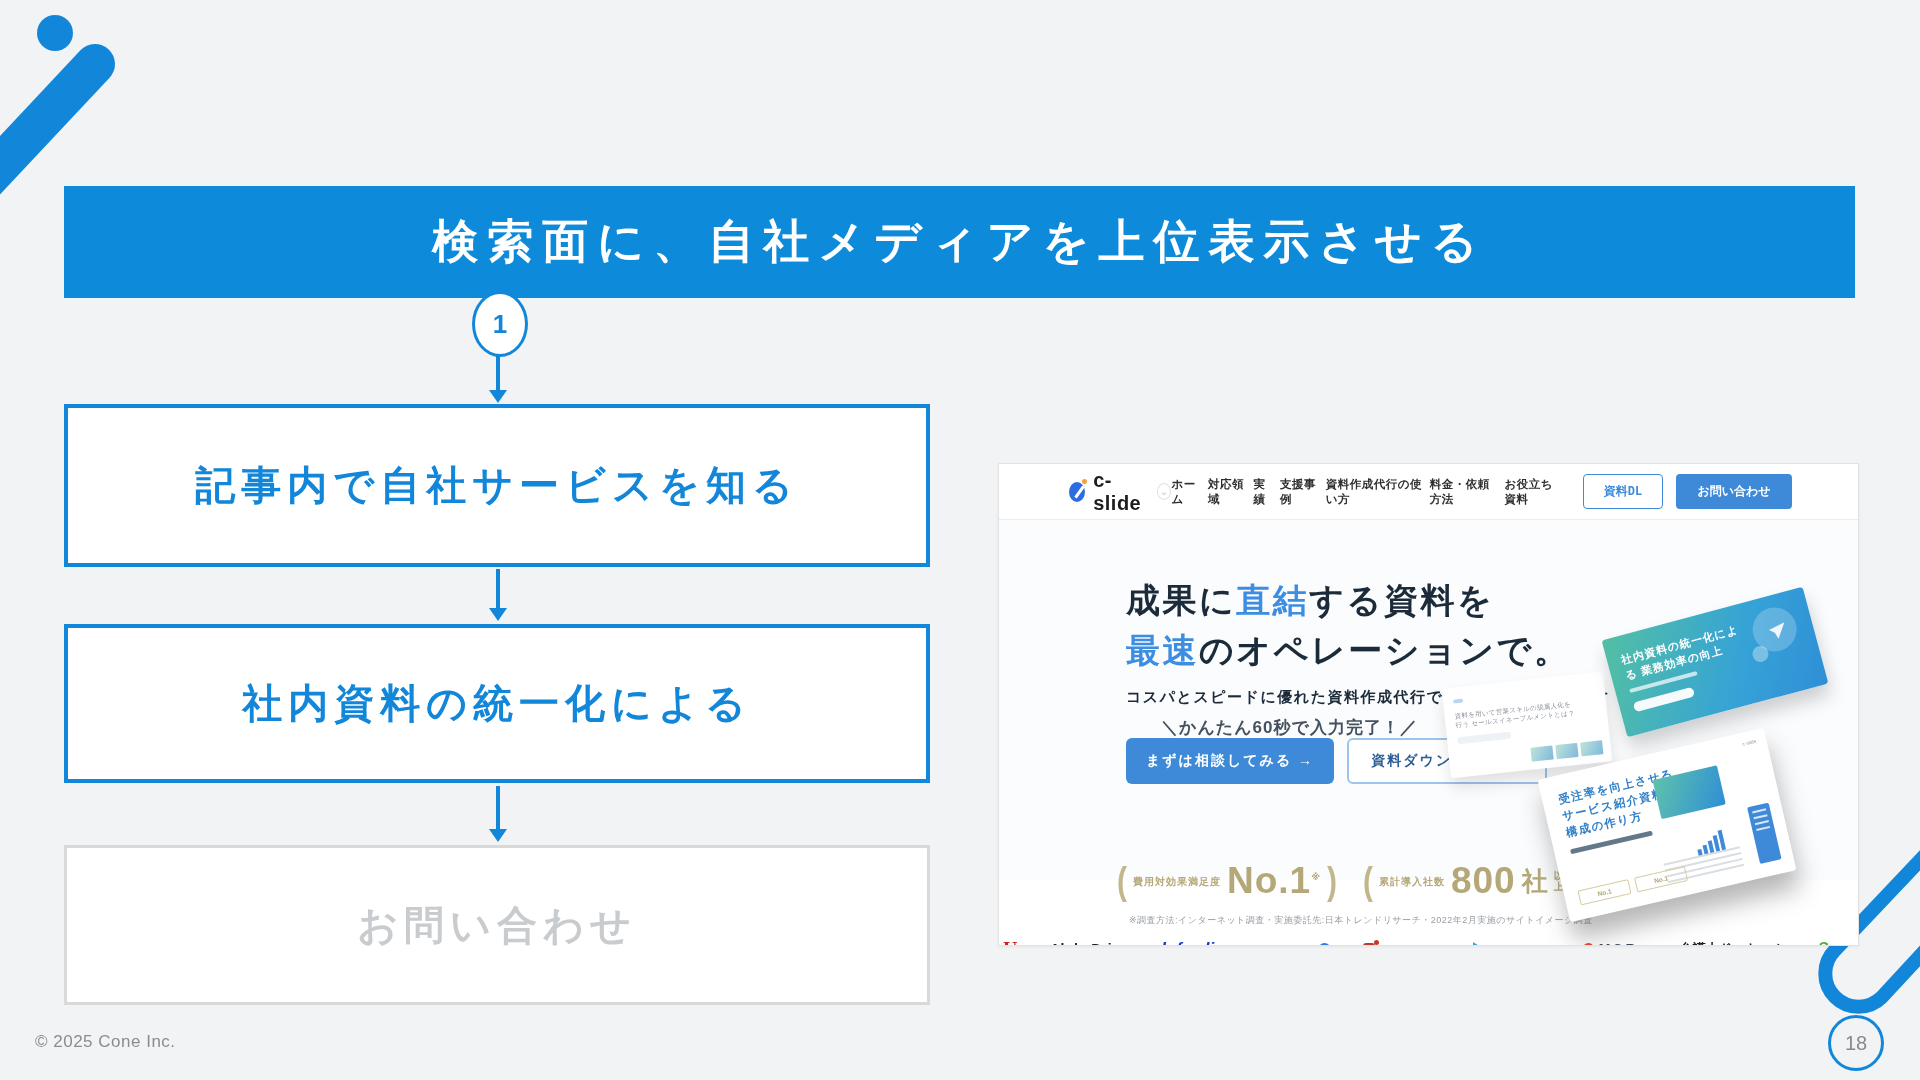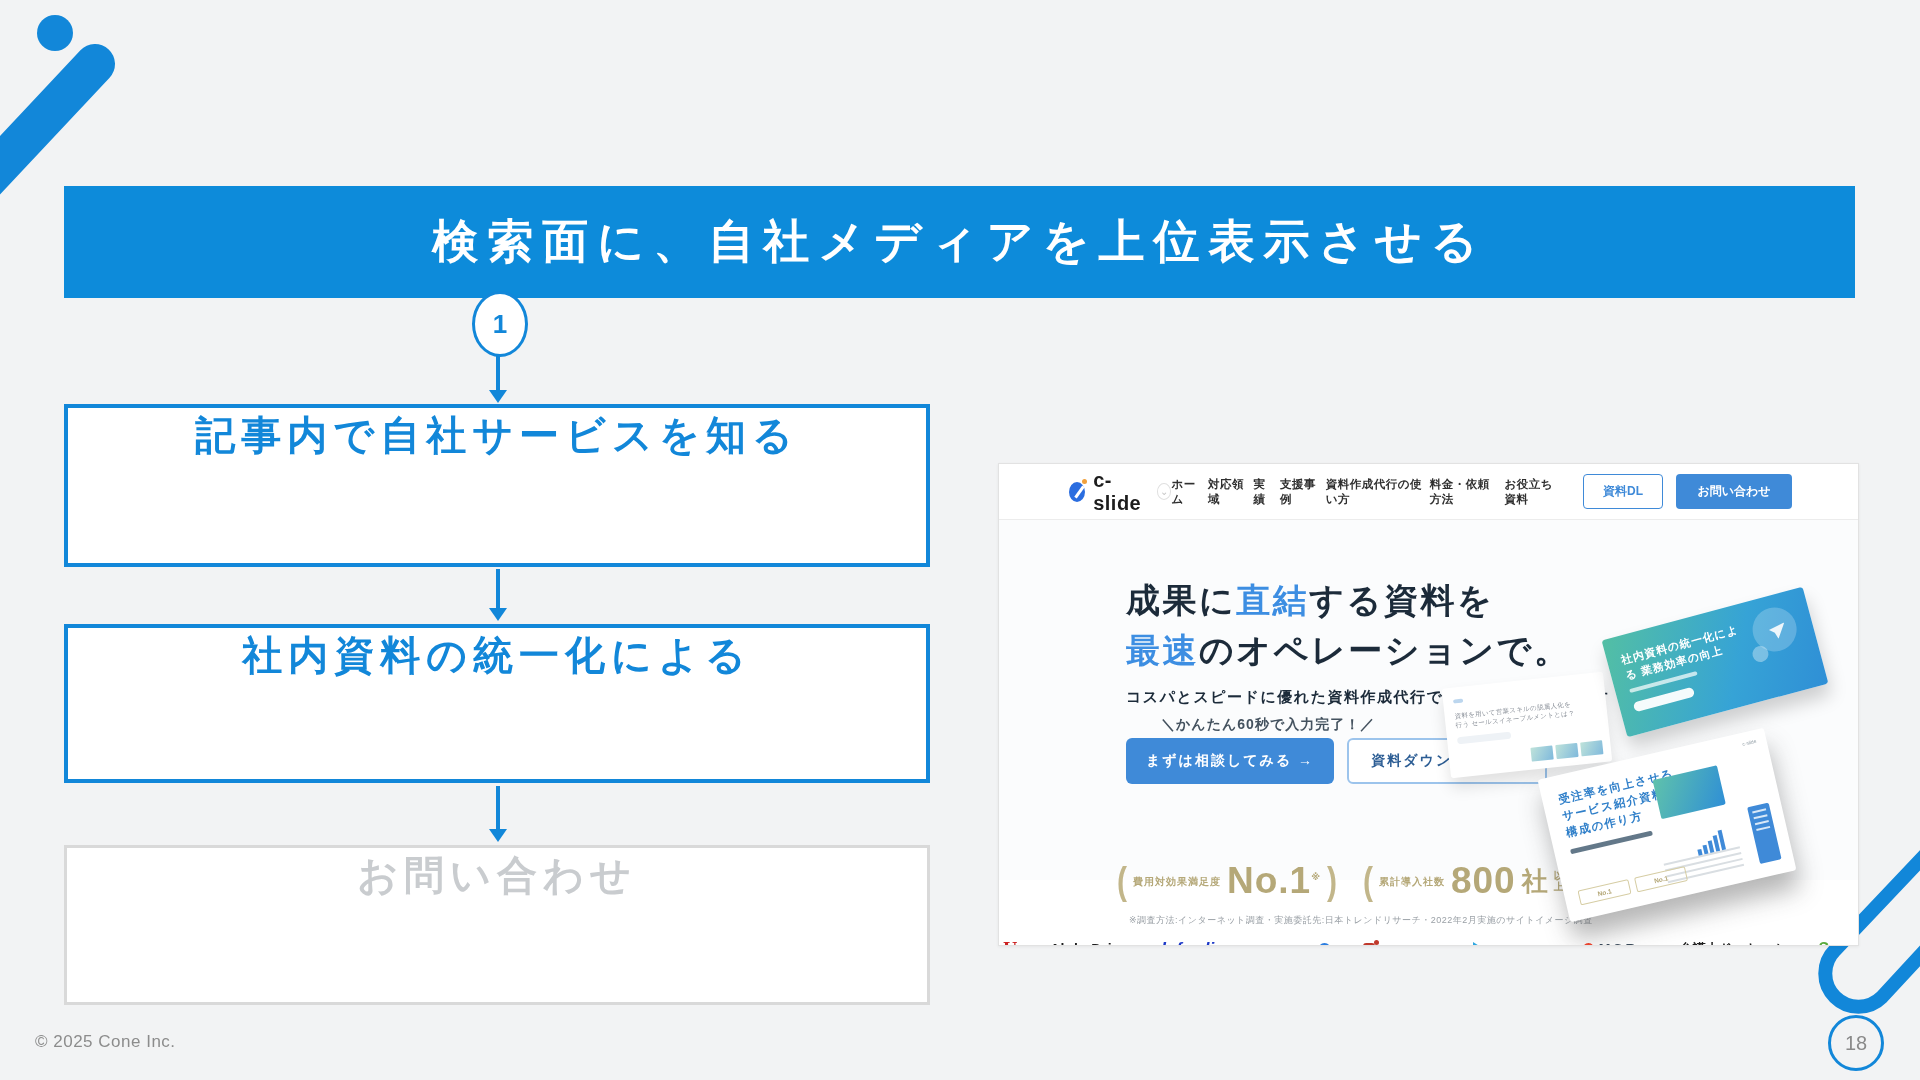--- a/index.html
+++ b/index.html
@@ -15,21 +15,21 @@
   .cone-logo .word { font-size:40px; font-weight:bold; color:#2f3740; letter-spacing:1px; }
 
   .banner { position:absolute; left:64px; top:186px; width:1791px; height:112px; background:#0d8bda;
             display:flex; align-items:center; justify-content:center; }
   .banner span { color:#ffffff; font-size:46px; font-weight:bold; letter-spacing:9px; }
 
   .step-circle { position:absolute; left:472px; top:291px; width:56px; height:66px; background:#fff;
                  border:3px solid #1287d9; border-radius:50%; display:flex; align-items:center; justify-content:center;
                  color:#1287d9; font-size:26px; font-weight:bold; z-index:3; }
 
-  .flow-box { position:absolute; left:64px; width:866px; background:#fff; display:flex; align-items:flex-start; justify-content:center; }
+  .flow-box { position:absolute; left:64px; width:866px; background:#fff; display:flex; align-items:center; justify-content:center; }
   .flow-box.active { border:4px solid #1287d9; }
   .flow-box.active span { color:#1287d9; font-size:40px; font-weight:bold; letter-spacing:6px; }
   .flow-box.inactive { border:3px solid #d9d9d9; }
   .flow-box.inactive span { color:#c9cccf; font-size:40px; font-weight:bold; letter-spacing:6px; }
   .box1 { top:404px; height:163px; }
   .box2 { top:624px; height:159px; }
   .box3 { top:845px; height:160px; }
 
   .v-arrow { position:absolute; left:496px; width:4px; background:#1287d9; }
   .v-arrow::after { content:""; position:absolute; left:-7px; bottom:-12px; width:0; height:0;
@@ -52,29 +52,29 @@
   .cslide-mark { position:relative; width:20px; height:20px; border-radius:50%; background:#2a6de0; }
   .cslide-mark::before { content:""; position:absolute; left:9px; top:3px; width:3px; height:14px; background:#fff; transform:rotate(35deg); }
   .cslide-mark::after { content:""; position:absolute; right:-2px; top:-3px; width:5px; height:5px; border-radius:50%; background:#f0a03c; }
   .cslide-word { font-size:20px; font-weight:bold; color:#1d1d1d; letter-spacing:.5px; }
   .hdr-chevron { width:17px; height:17px; border-radius:50%; border:1px solid #e0e0e0; color:#c6c6c6; font-size:10px;
                  display:flex; align-items:center; justify-content:center; margin-left:10px; }
   .site-nav { display:flex; gap:7px; margin-left:auto;justify-content:flex-end; }
   .site-nav span { font-size:11.5px; font-weight:600; color:#2f2f2f; letter-spacing:.5px; cursor:pointer; }
   .hdr-btns { display:flex; gap:13px; margin-left:20px; }
   .btn-dl { width:80px; height:35px; border:1.5px solid #3f8ad8; border-radius:4px; color:#3f8ad8; font-size:12px; font-weight:bold;
-            display:flex; align-items:center; justify-content:center; background:#fff; }
+            display:flex; align-items:center; justify-content:center; background:#fff;font-family:Liberation Mono, monospace; }
   .btn-contact { width:116px; height:35px; background:#3f8ad8; border-radius:4px; color:#fff; font-size:12px; font-weight:bold;
                  display:flex; align-items:center; justify-content:center; }
 
   .hero { position:absolute; left:0; top:56px; width:100%; height:360px; background:#fbfcfd; }
   .h1 { position:absolute; left:127px; top:55px; font-size:34px; font-weight:800; color:#1c2b3a; letter-spacing:2.5px; line-height:50px; white-space:nowrap; }
   .h1 .blue { color:#3d8ee2; }
   .hero-sub { position:absolute; left:127px; top:168px; font-size:15px; font-weight:bold; color:#1c2b3a; letter-spacing:1.5px; }
-  .hero-callout { position:absolute; left:162px; top:196px; font-size:14px; font-weight:bold; color:#44525f; letter-spacing:1px; }
+  .hero-callout { position:absolute; left:162px; top:196px; font-size:17px; font-weight:bold; color:#44525f; letter-spacing:1px; }
   .cta-primary { position:absolute; left:127px; top:218px; width:208px; height:46px; background:#3f8ad8; border-radius:6px;
                  color:#fff; font-size:14px; font-weight:bold; display:flex; align-items:center; justify-content:center; letter-spacing:2px; }
   .cta-secondary { position:absolute; left:348px; top:218px; width:200px; height:46px; background:#fff; border:2px solid #9cc4ec; border-radius:6px;
                    color:#2c5d94; font-size:14px; font-weight:bold; display:flex; align-items:center; justify-content:center; letter-spacing:2px; }
 
   .badges { position:absolute; left:118px; top:340px; display:flex; align-items:center; gap:26px; color:#b5a878; }
   .badge { display:flex; align-items:center; gap:6px; }
   .laurel { font-size:30px; color:#c2b68a; transform:scaleY(1.3); font-weight:bold; }
   .badge .stack { display:flex; flex-direction:row; font-size:10px; font-weight:bold; line-height:13px; letter-spacing:1px; }
   .badge .big { font-size:37px; font-weight:800; letter-spacing:1px; }

